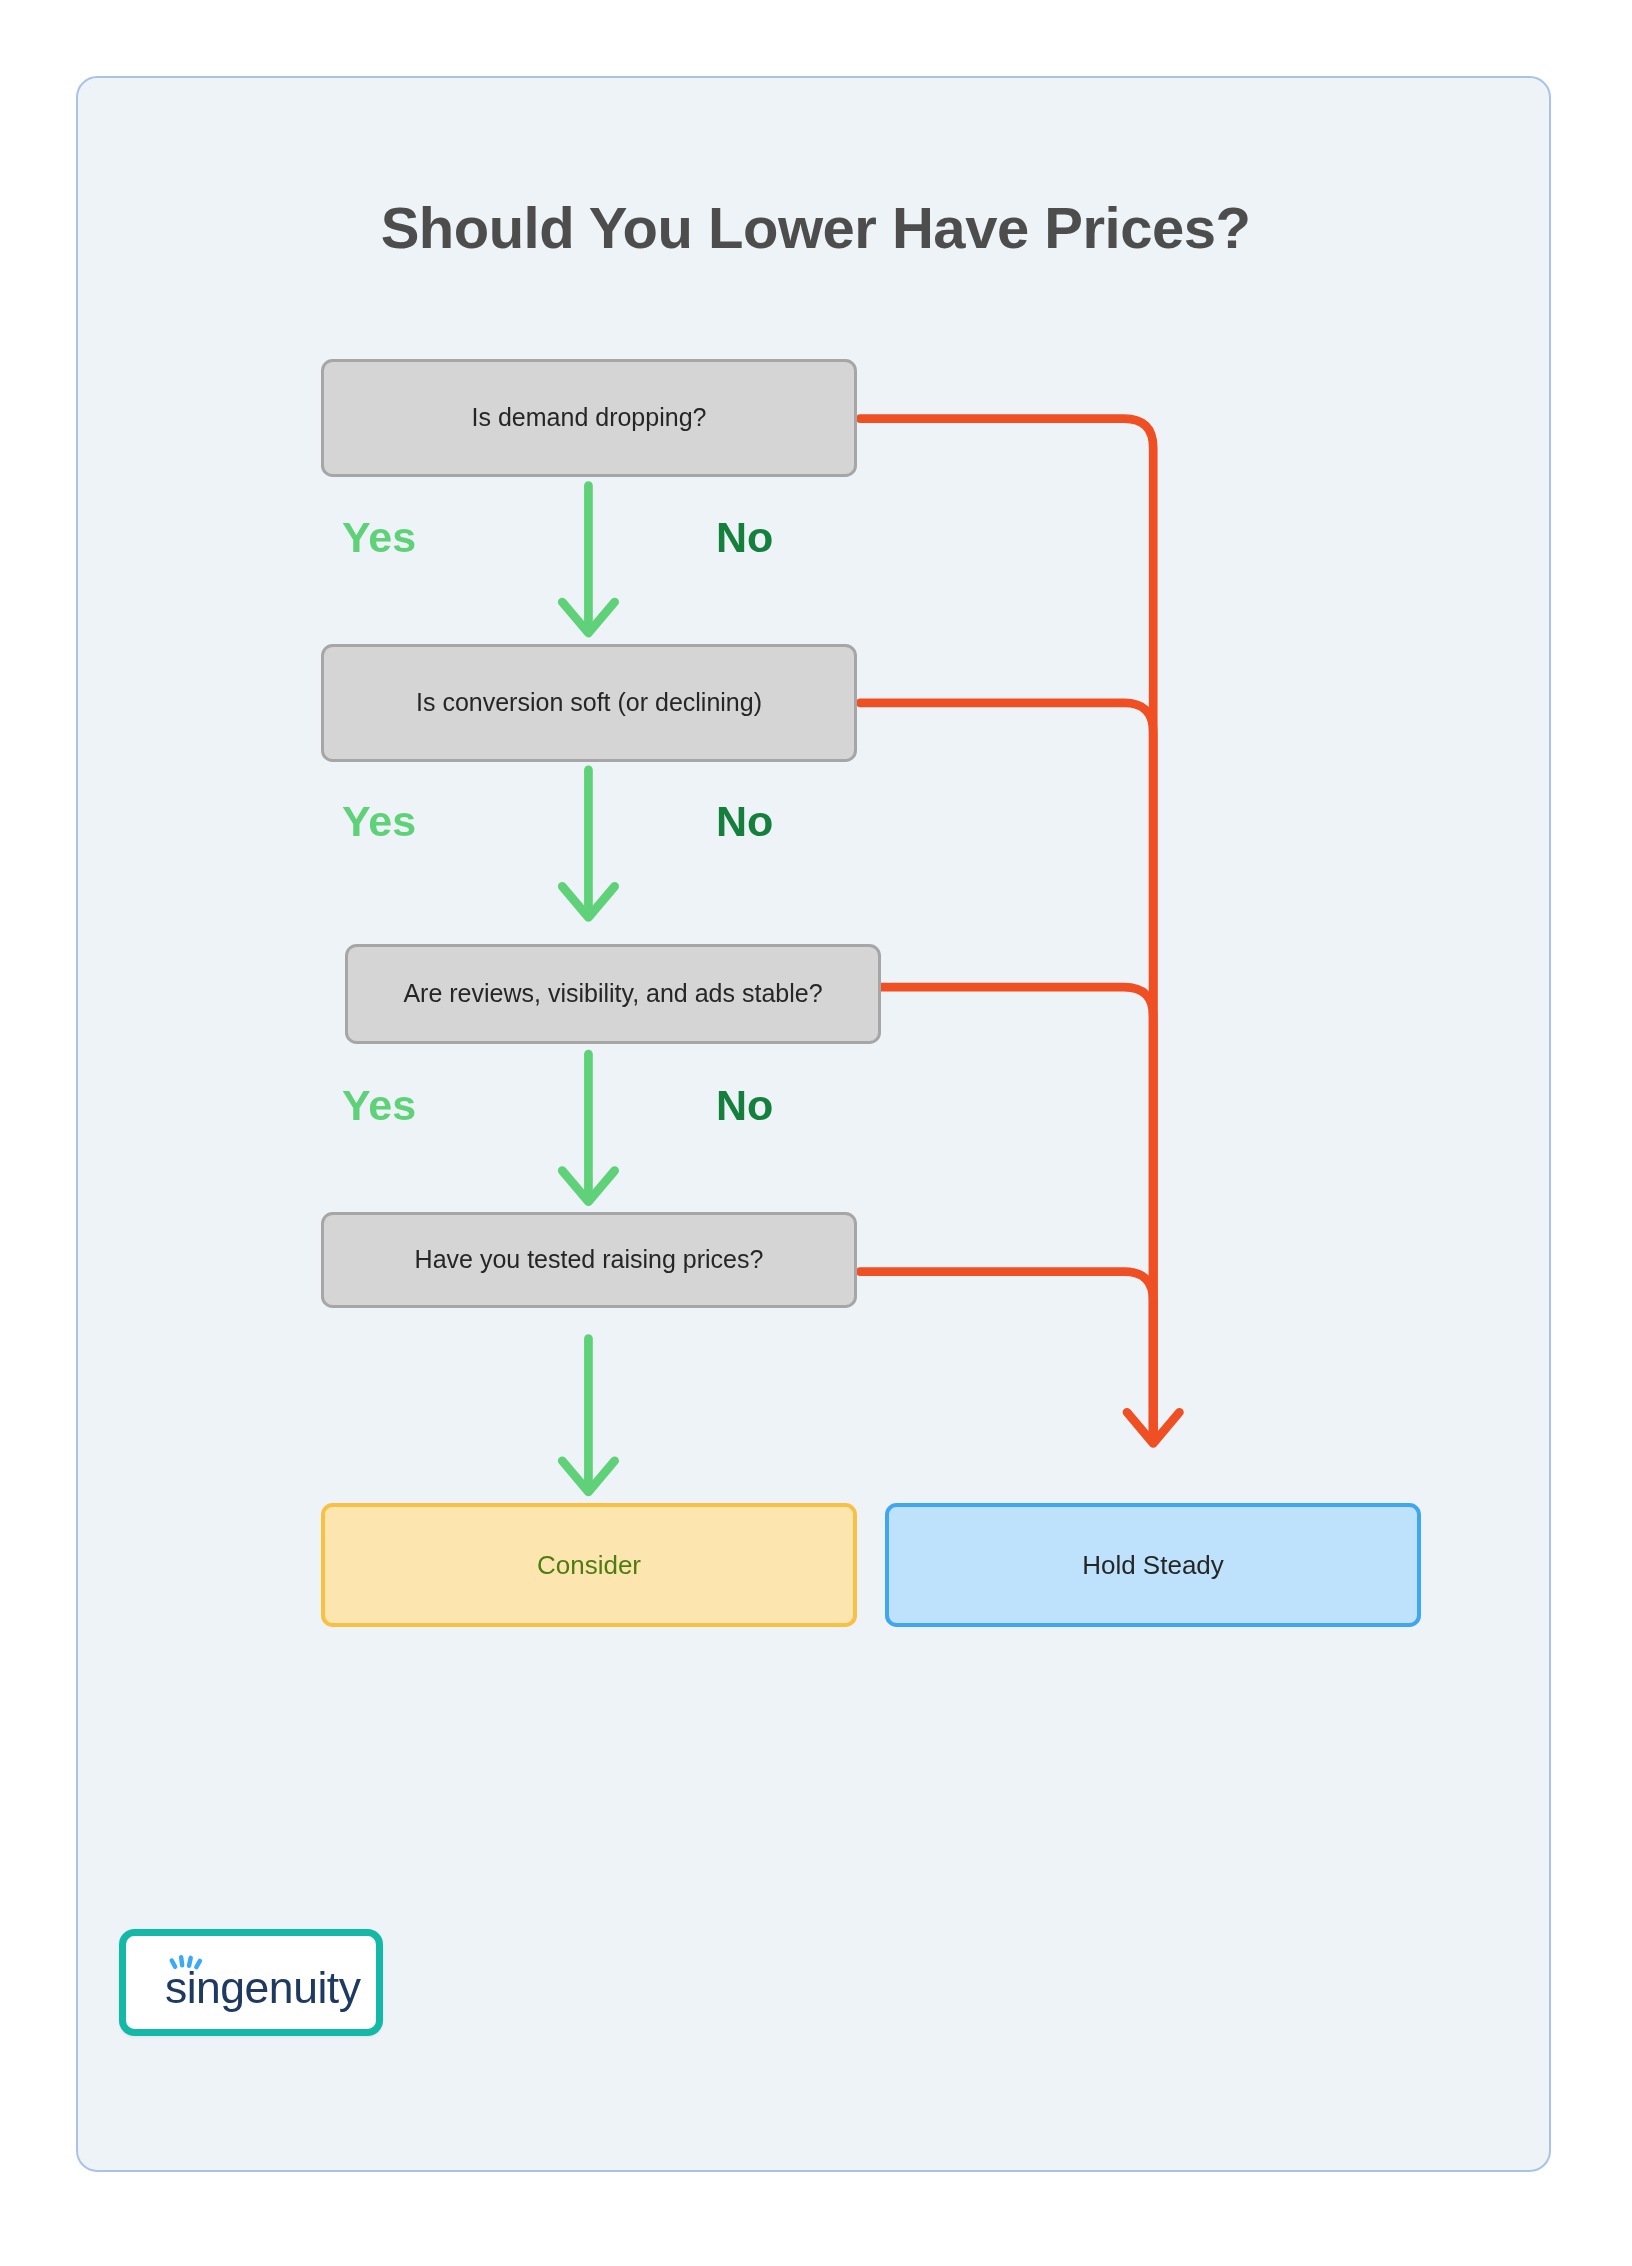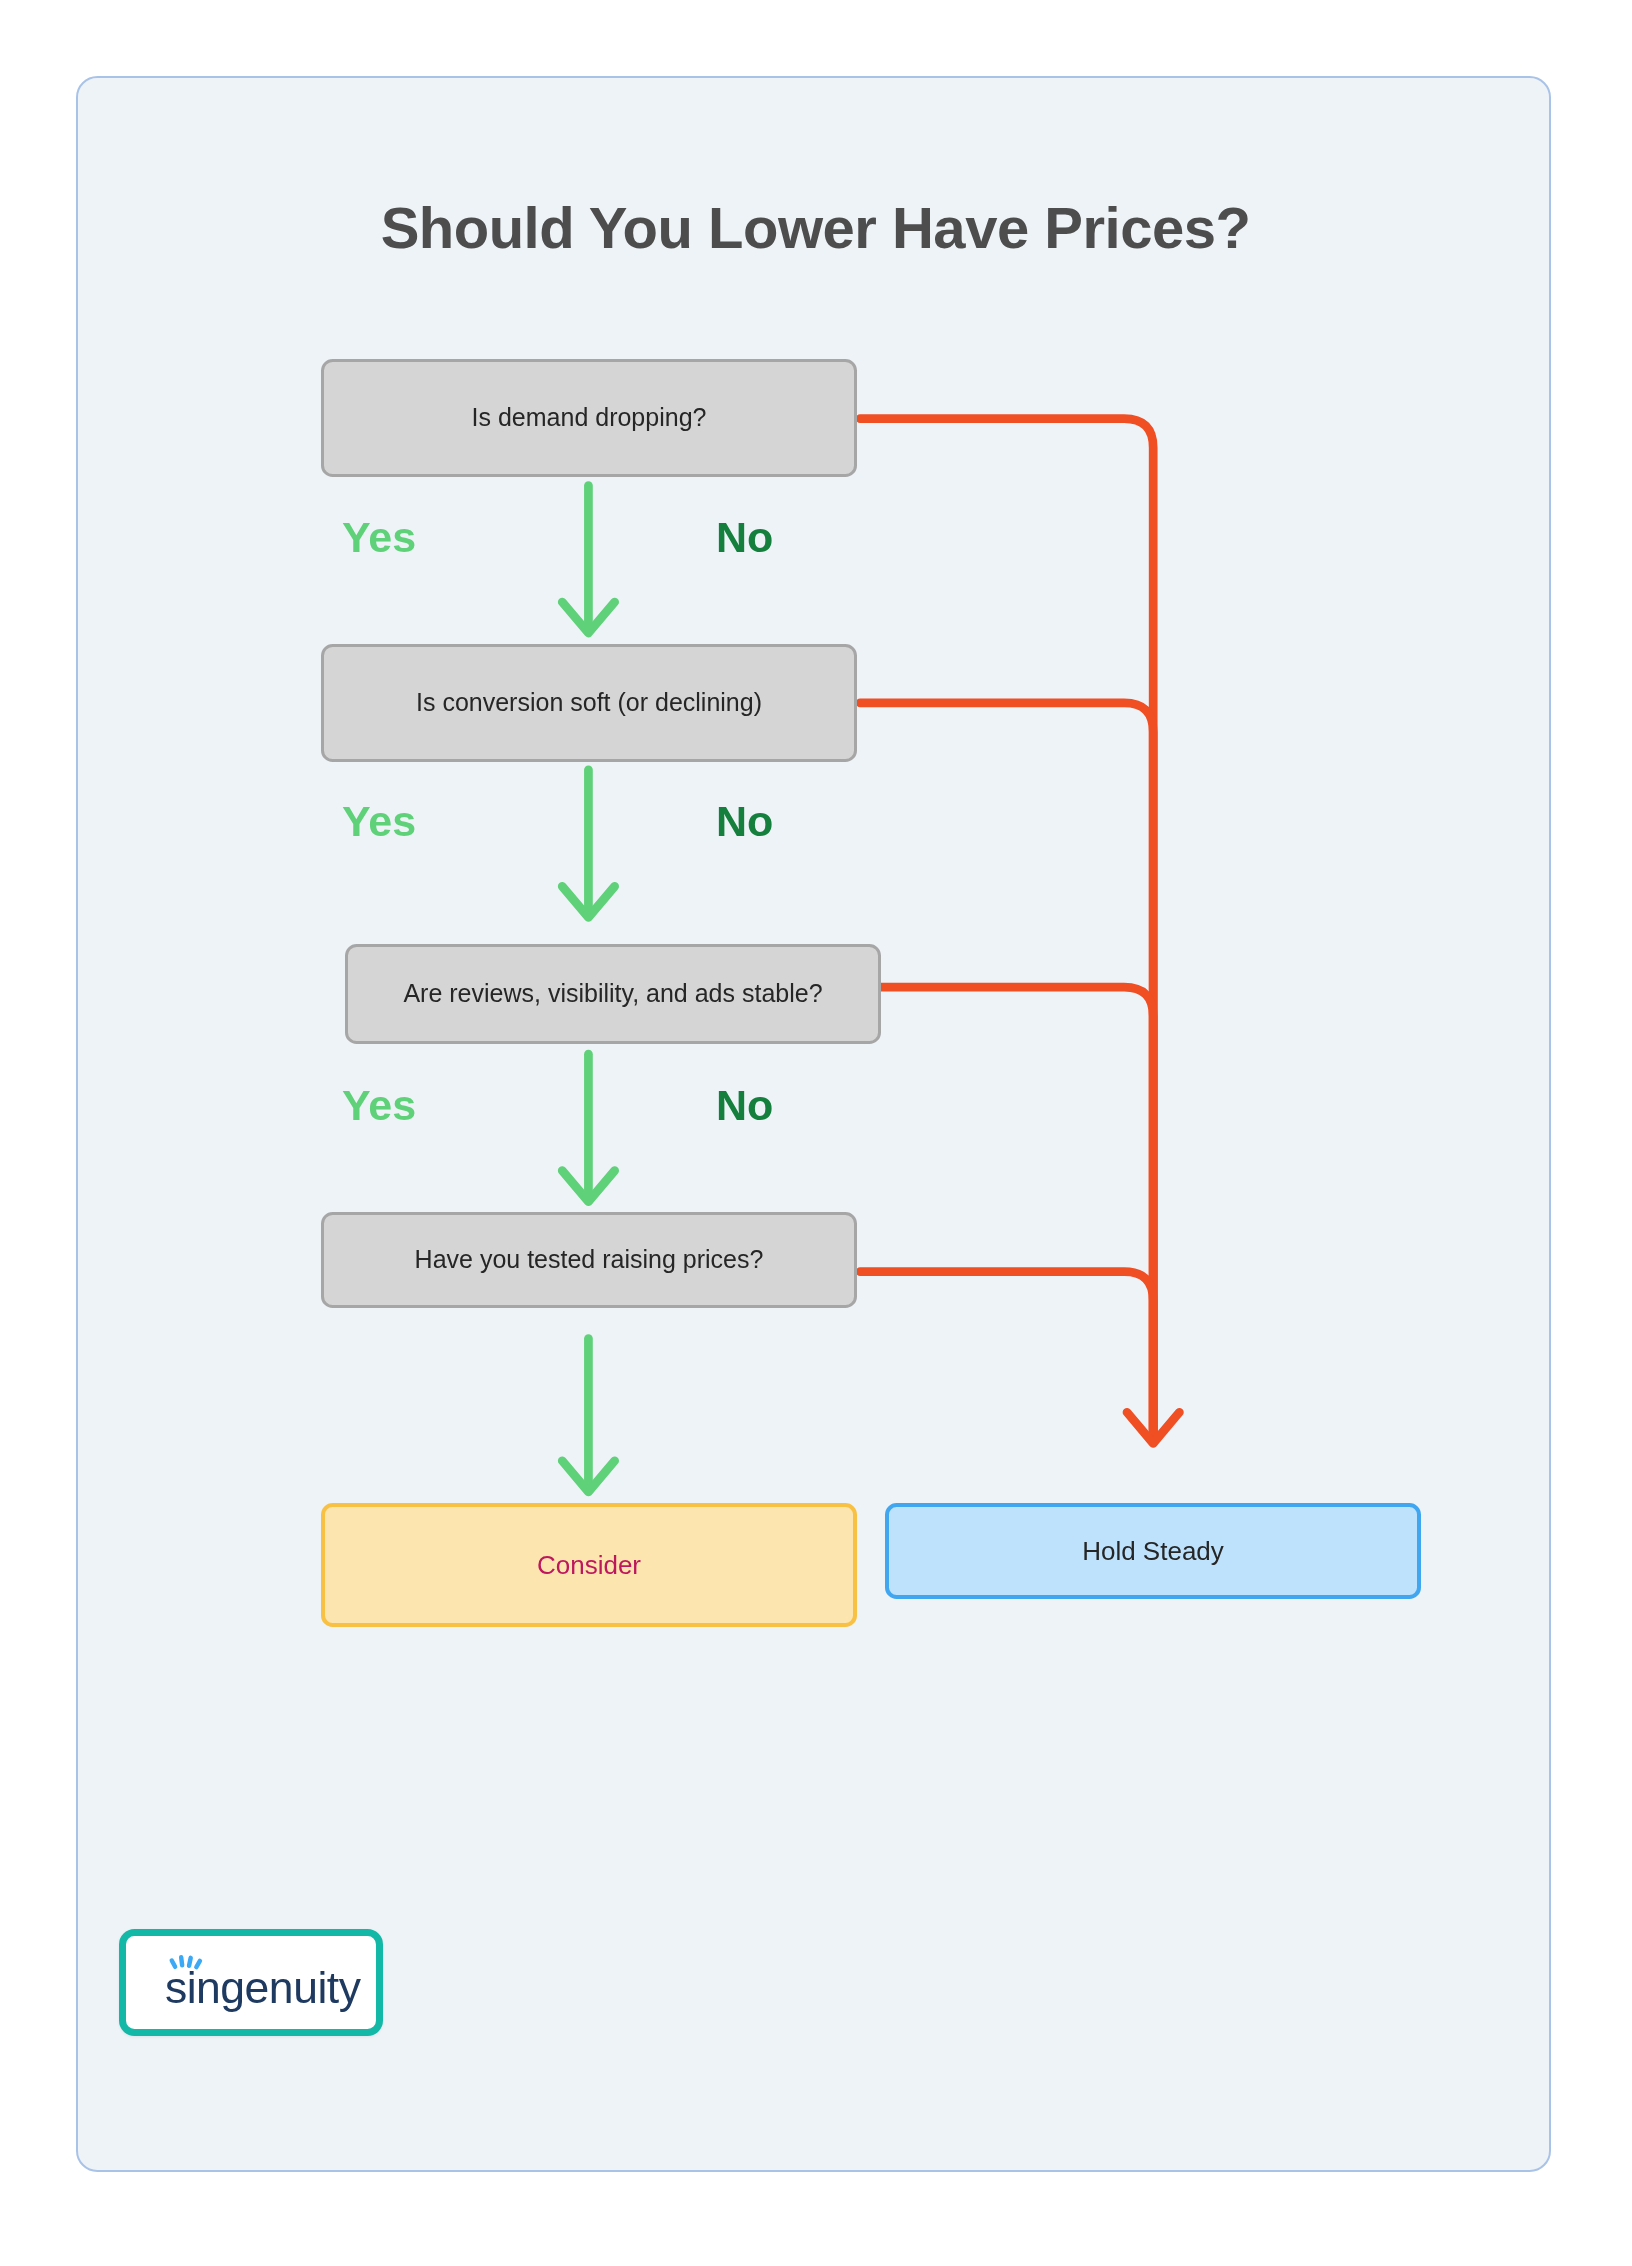--- a/index.html
+++ b/index.html
@@ -74,37 +74,37 @@
   .node.decision {
     background: #d5d5d5;
     border: 3.9px solid #a6a6a6;
     color: #262626;
     font-size: 25px;
     font-weight: 400;
   }
   .node.terminal-consider {
     background: #fde5b0;
     border: 4.9px solid #f8c144;
-    color: #be185d;
+    color: #4d7c0f;
     font-size: 26px;
   }
   .node.terminal-hold {
     background: #bee2fc;
     border: 4.9px solid #41a6f0;
     color: #262626;
     font-size: 26px;
   }
 
   
   #node-0 { left: 243px; top: 281px;  width: 536px; height: 118px; }
   #node-1 { left: 243px; top: 566px;  width: 536px; height: 118px; }
   #node-2 { left: 243px; top: 866px;  width: 536px; height: 100px; margin-left: 24px; }
   #node-3 { left: 243px; top: 1134px; width: 536px; height: 96px; }
   #node-consider { left: 243px; top: 1425px; width: 536px; height: 124px; }
-  #node-hold     { left: 807px; top: 1425px; width: 536px; height: 96px; }
+  #node-hold     { left: 807px; top: 1425px; width: 536px; height: 124px; }
 
   
   .branch-label {
     position: absolute;
     font-size: 43px;
     font-weight: 700;
     white-space: nowrap;
   }
   .branch-label.yes { color: #5fd179; }
   .branch-label.no  { color: #15803d; }

